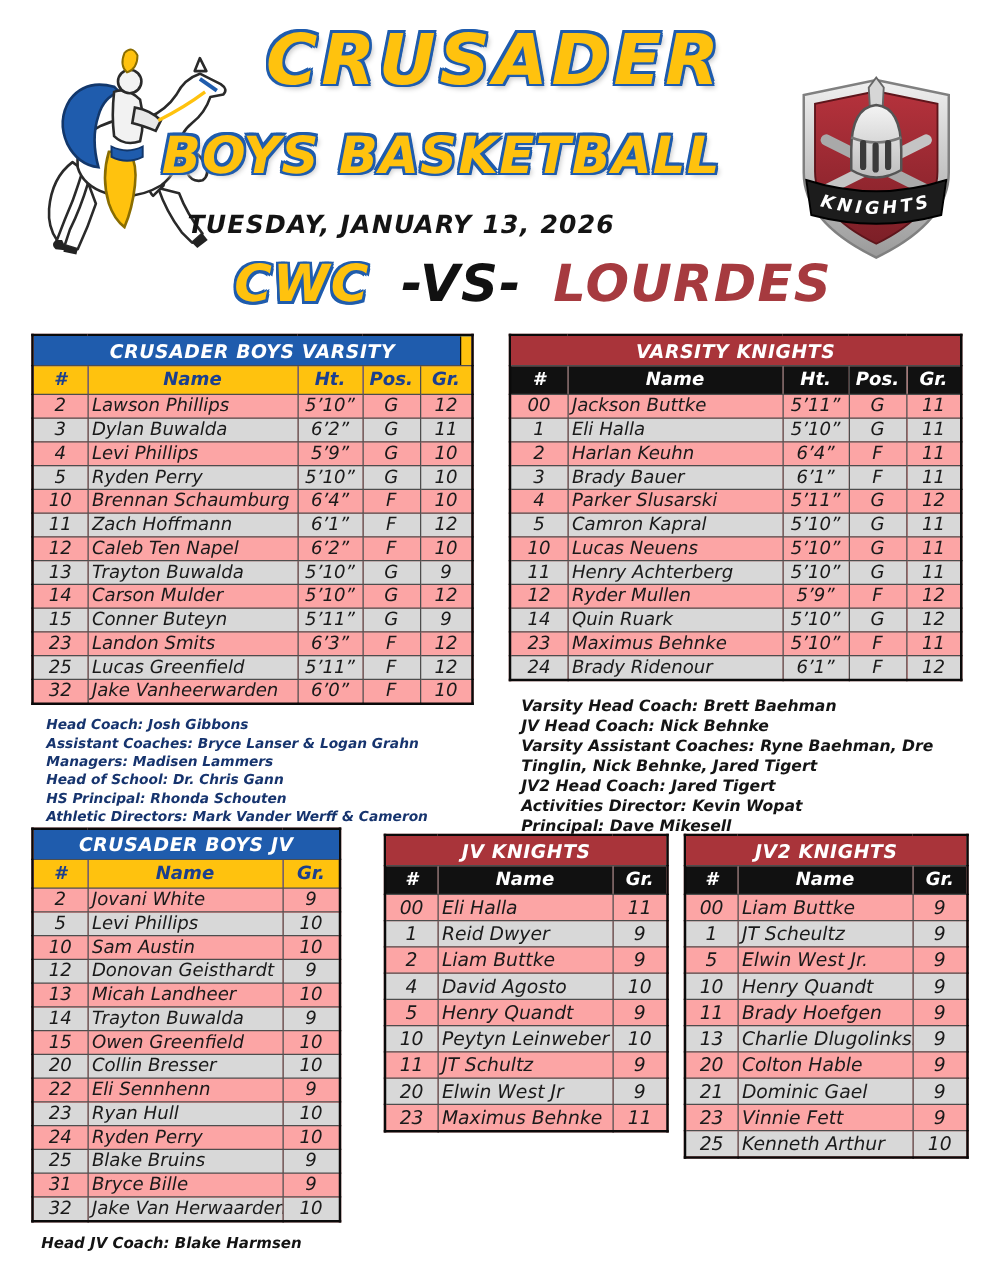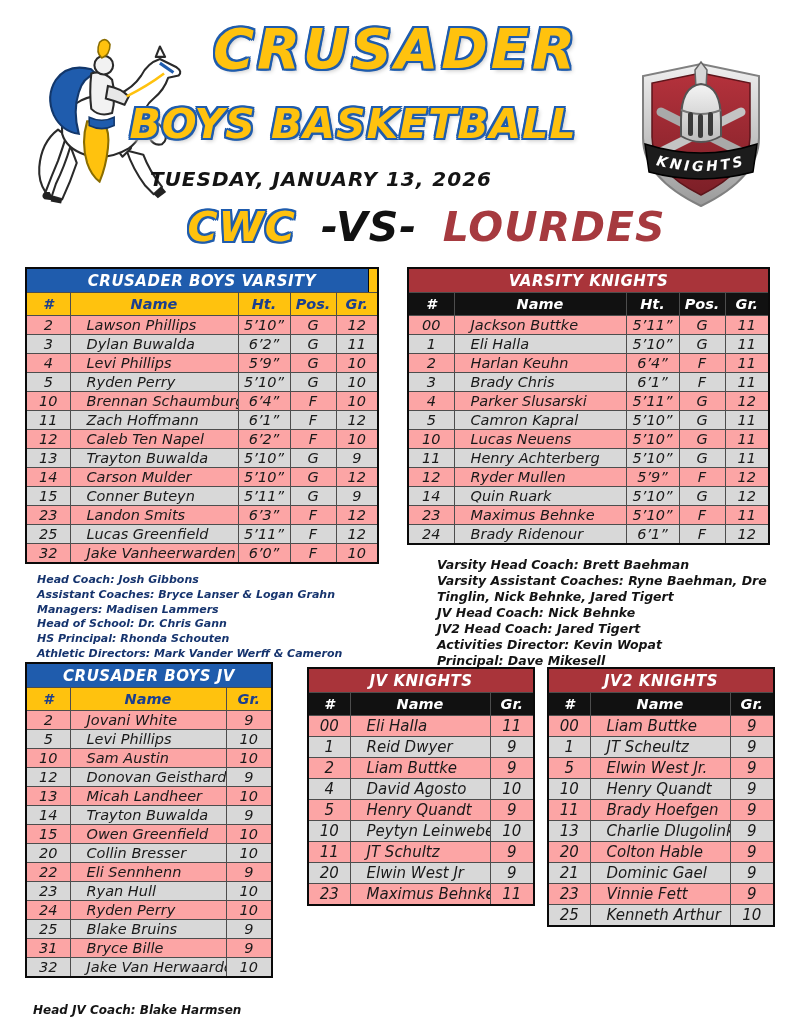--- a/index.html
+++ b/index.html
@@ -35,29 +35,29 @@
   table{border-collapse:collapse;table-layout:fixed;background:#fca5a5;}
   table{border:2px solid #0a0a0a;}
   th,td{border:1px solid #4d4d4d;overflow:hidden;white-space:nowrap;}
   th.ttl{position:relative;color:#fff;font-size:15px;font-weight:bold;text-align:center;height:21px;letter-spacing:.5px;}
   .blue th.ttl{background:#1f5cad;}
   .red  th.ttl{background:#A9343A;}
   .blue th.col{background:#FFC20E;color:#1b3f8f;}
   .red  th.col{background:#111111;color:#ffffff;}
   th.col{font-size:14.5px;font-weight:bold;text-align:center;height:20px;}
   td{font-size:14.5px;color:#1a1a1a;height:18px;text-align:center;padding:0 2px;}
-  td:nth-child(2){text-align:left;padding-left:16px;}
+  td:nth-child(2){text-align:left;padding-left:3px;}
   tr.alt td{background:#D8D8D8;}
   .tall td{height:20px;font-size:15px;}
   .accent{position:absolute;right:0;top:0;bottom:0;width:8px;background:#FFC20E;border-left:1px solid #0a0a0a;}
   
   .staff{font-size:11px;font-weight:bold;line-height:14.8px;}
   .staff-home{color:#16346E;}
   .staff-away{color:#141414;font-size:12.5px;line-height:16px;}
-  .jvcoach{font-size:12px;font-weight:bold;color:#141414;margin-top:16px;}
+  .jvcoach{font-size:12px;font-weight:bold;color:#141414;}
 </style>
 </head>
 <body>
 
 <div class="abs" style="left:26px;top:34px;width:168px;height:182px;">
   <svg viewBox="0 0 160 175" width="168" height="182">
     <g stroke="#2a2a2a" stroke-width="2" stroke-linejoin="round">
       <path d="M30 92 Q14 104 12 128 Q11 142 18 152 Q24 136 30 122 Q35 108 38 98 Z" fill="#ffffff"></path>
       <path d="M42 108 Q36 128 28 144 L24 156 L34 159 Q42 142 48 124 Z" fill="#ffffff"></path>
       <path d="M96 112 Q102 130 114 146 L122 154 L130 147 Q118 132 112 116 Z" fill="#ffffff"></path>
@@ -279,21 +279,21 @@
       </tr>
       <tr>
         <td>2</td>
         <td>Harlan Keuhn</td>
         <td>6’4”</td>
         <td>F</td>
         <td>11</td>
       </tr>
       <tr class="alt">
         <td>3</td>
-        <td>Brady Chris</td>
+        <td>Brady Bauer</td>
         <td>6’1”</td>
         <td>F</td>
         <td>11</td>
       </tr>
       <tr>
         <td>4</td>
         <td>Parker Slusarski</td>
         <td>5’11”</td>
         <td>G</td>
         <td>12</td>
@@ -351,24 +351,24 @@
 </table>
 
 <div class="abs staff staff-home" style="left:37px;top:573px;width:340px;">
     <div>Head Coach: Josh Gibbons</div>
     <div>Assistant Coaches: Bryce Lanser &amp; Logan Grahn</div>
     <div>Managers: Madisen Lammers</div>
     <div>Head of School: Dr. Chris Gann</div>
     <div>HS Principal: Rhonda Schouten</div>
     <div>Athletic Directors: Mark Vander Werff &amp; Cameron Hatcher</div>
   </div>
-<div class="abs staff staff-away" style="left:417px;top:557px;width:354px;white-space:normal;margin-left:20px;">
+<div class="abs staff staff-away" style="left:417px;top:557px;width:354px;white-space:normal;">
     <div>Varsity Head Coach: Brett Baehman</div>
+    <div>JV Head Coach: Nick Behnke</div>
     <div>Varsity Assistant Coaches: Ryne Baehman, Dre Tinglin, Nick Behnke, Jared Tigert</div>
-    <div>JV Head Coach: Nick Behnke</div>
     <div>JV2 Head Coach: Jared Tigert</div>
     <div>Activities Director: Kevin Wopat</div>
     <div>Principal: Dave Mikesell</div>
   </div>
 
 <table class="abs blue" style="left:25px;top:662px;width:246px;">
   <colgroup>
       <col style="width:44px">
       <col style="width:156px">
       <col style="width:46px">

